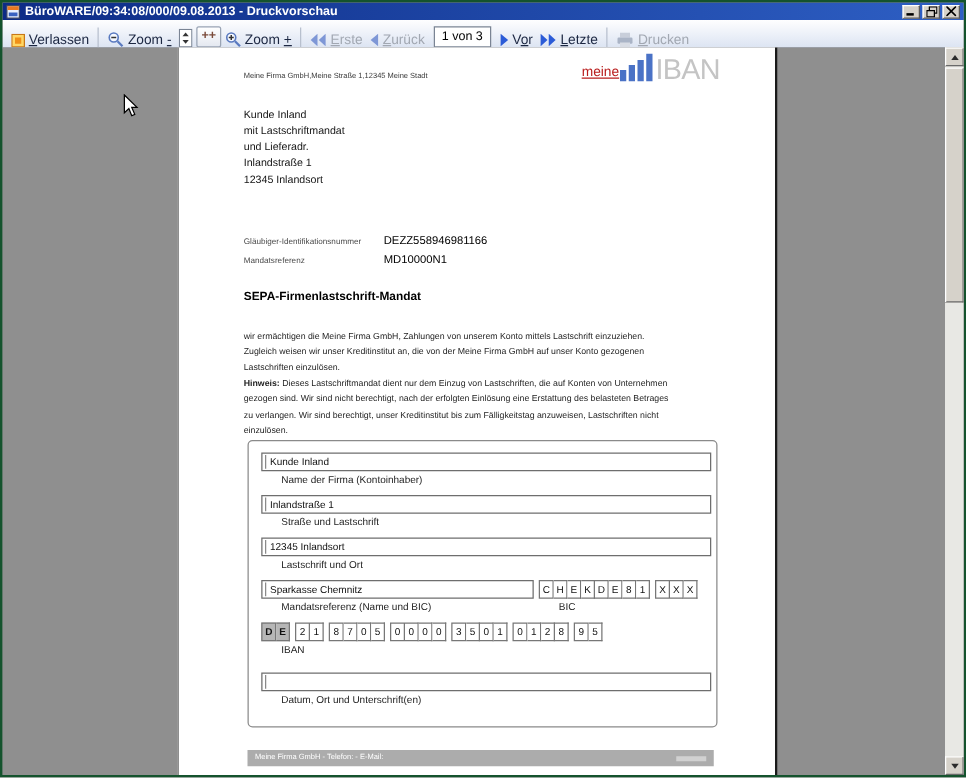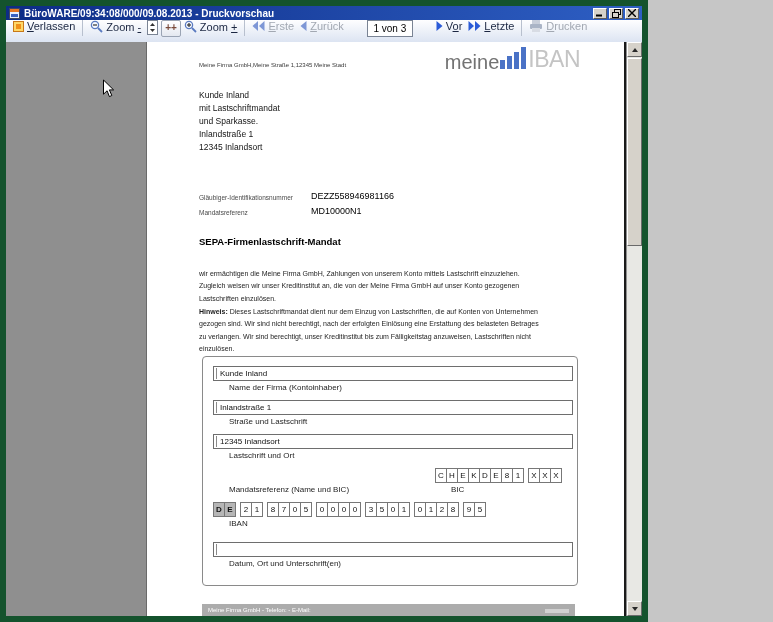--- a/index.html
+++ b/index.html
@@ -1,35 +1,35 @@
 <!DOCTYPE html>
 <html><head>
 <meta charset="utf-8">
 <style>
   html,body{margin:0;padding:0;background:#C6C6C6;font-family:"Liberation Sans",sans-serif;}
-  .window{position:relative;width:648px;height:622px;box-sizing:border-box;border:6px solid #14532d;background:#8F8F8F;overflow:hidden;}
+  .window{position:relative;width:773px;height:622px;box-sizing:border-box;border:2px solid #14532d;background:#8F8F8F;overflow:hidden;}
   
   .titlebar{height:14px;background:linear-gradient(90deg,#0D2C86,#2E5FC4);display:flex;align-items:center;padding:0 3px;color:#fff;font-size:10px;font-weight:bold;}
   .title-text{margin-left:4px;flex:1;white-space:nowrap;overflow:hidden;}
   .winbtn{width:14px;height:11px;background:#D6D2CA;border:1px solid;border-color:#FFFFFF #5A5A5A #5A5A5A #FFFFFF;margin-left:2px;display:flex;align-items:center;justify-content:center;box-sizing:border-box;}
   
-  .toolbar{height:22px;background:linear-gradient(#FEFEFF,#DCE4F2);border-bottom:1px solid #94A0B4;display:flex;align-items:flex-start;padding:0 4px;font-size:11px;color:#1C2742;}
+  .toolbar{height:22px;background:linear-gradient(#FEFEFF,#DCE4F2);border-bottom:1px solid #94A0B4;display:flex;align-items:flex-end;padding:0 4px;font-size:11px;color:#1C2742;}
   .tbtn{display:flex;align-items:center;gap:3px;margin:0 3px;white-space:nowrap;}
   .tbtn u{text-decoration:underline;}
   .tbtn.disabled{color:#A2A8B2;}
   .sep{width:1px;height:16px;background:#B8C0CE;margin:0 4px;}
-  .pagebox{width:44px;height:15px;background:#fff;border:1px solid #7A8494;text-align:center;font-size:10px;line-height:15px;margin:0 20px;color:#000;box-sizing:content-box;}
+  .pagebox{width:44px;height:15px;background:#fff;border:1px solid #7A8494;text-align:center;font-size:10px;line-height:15px;margin:0 4px;color:#000;box-sizing:content-box;}
   .ppbtn{border:1px solid #9AA4B4;background:linear-gradient(#fff,#E4E8F0);height:15px;padding:0 3px;font-size:10px;font-weight:bold;color:#7A4A3A;line-height:14px;border-radius:2px;}
   
   .content{position:absolute;top:36px;left:0;right:0;bottom:0;background:#8F8F8F;}
   .paper{position:absolute;left:140px;top:0;bottom:0;width:477px;background:#fff;border-left:1px solid #6A6A6A;border-right:2px solid #1A1A1A;font-family:"Liberation Sans",sans-serif;}
   .abs{position:absolute;}
   .sender{left:52px;top:20px;font-size:6px;color:#3A3A3A;}
   .logo{right:44px;top:3px;display:flex;align-items:flex-end;height:24px;}
-  .logo-meine{font-size:20px;color:#737373;line-height:13px;}
+  .logo-meine{font-size:11px;color:#b91c1c;line-height:13px;text-decoration:underline;}
   .logo-bars{display:flex;align-items:flex-end;gap:2px;margin:0 2px 0 1px;}
   .logo-bars i{display:block;width:5px;background:#4A72C6;}
   .logo-firma{font-size:23px;color:#C4C4C4;line-height:19px;letter-spacing:-0.5px;}
   .recipient{left:52px;top:47px;font-size:8.5px;line-height:13px;color:#141414;}
   .ref-label{left:52px;font-size:6.5px;color:#4A4A4A;}
   .ref-value{left:164px;font-size:9px;font-weight:normal;color:#000;}
   .heading{left:52px;top:194px;font-size:9.5px;font-weight:bold;color:#000;}
   .para{left:52px;width:360px;font-size:7px;line-height:12.3px;color:#1E1E1E;}
   
   .formbox{left:55px;top:314px;width:374px;height:228px;border:1px solid #8A8A8A;border-radius:4px;}
@@ -171,21 +171,21 @@
             <i style="height:13px"></i>
             <i style="height:17px"></i>
             <i style="height:22px"></i>
         </span>
         <span class="logo-firma">IBAN</span>
       </div>
 
       <div class="abs recipient">
         <div>Kunde Inland</div>
         <div>mit Lastschriftmandat</div>
-        <div>und Sparkasse.</div>
+        <div>und Lieferadr.</div>
         <div>Inlandstraße 1</div>
         <div>12345 Inlandsort</div>
       </div>
 
       <div class="abs ref-label" style="top:152px">Gläubiger-Identifikationsnummer</div>
       <div class="abs ref-value" style="top:149px">DEZZ558946981166</div>
       <div class="abs ref-label" style="top:167px">Mandatsreferenz</div>
       <div class="abs ref-value" style="top:164px">MD10000N1</div>
 
       <div class="abs heading">SEPA-Firmenlastschrift-Mandat</div>
@@ -206,20 +206,21 @@
       <div class="abs formbox">
         <div class="f-input" style="top:9px">Kunde Inland</div>
         <div class="f-label" style="top:26px">Name der Firma (Kontoinhaber)</div>
 
         <div class="f-input" style="top:43px">Inlandstraße 1</div>
         <div class="f-label" style="top:60px">Straße und Lastschrift</div>
 
         <div class="f-input" style="top:77px">12345 Inlandsort</div>
         <div class="f-label" style="top:94px">Lastschrift und Ort</div>
 
+        <div class="f-input" style="top:111px;width:210px">Sparkasse Chemnitz</div>
         <div class="f-label" style="top:128px">Mandatsreferenz (Name und BIC)</div>
 
         <div class="cells" style="left:232px;top:111px">
             <span class="cellgroup">
               <span class="cell">C</span>
               <span class="cell">H</span>
               <span class="cell">E</span>
               <span class="cell">K</span>
               <span class="cell">D</span>
               <span class="cell">E</span>

